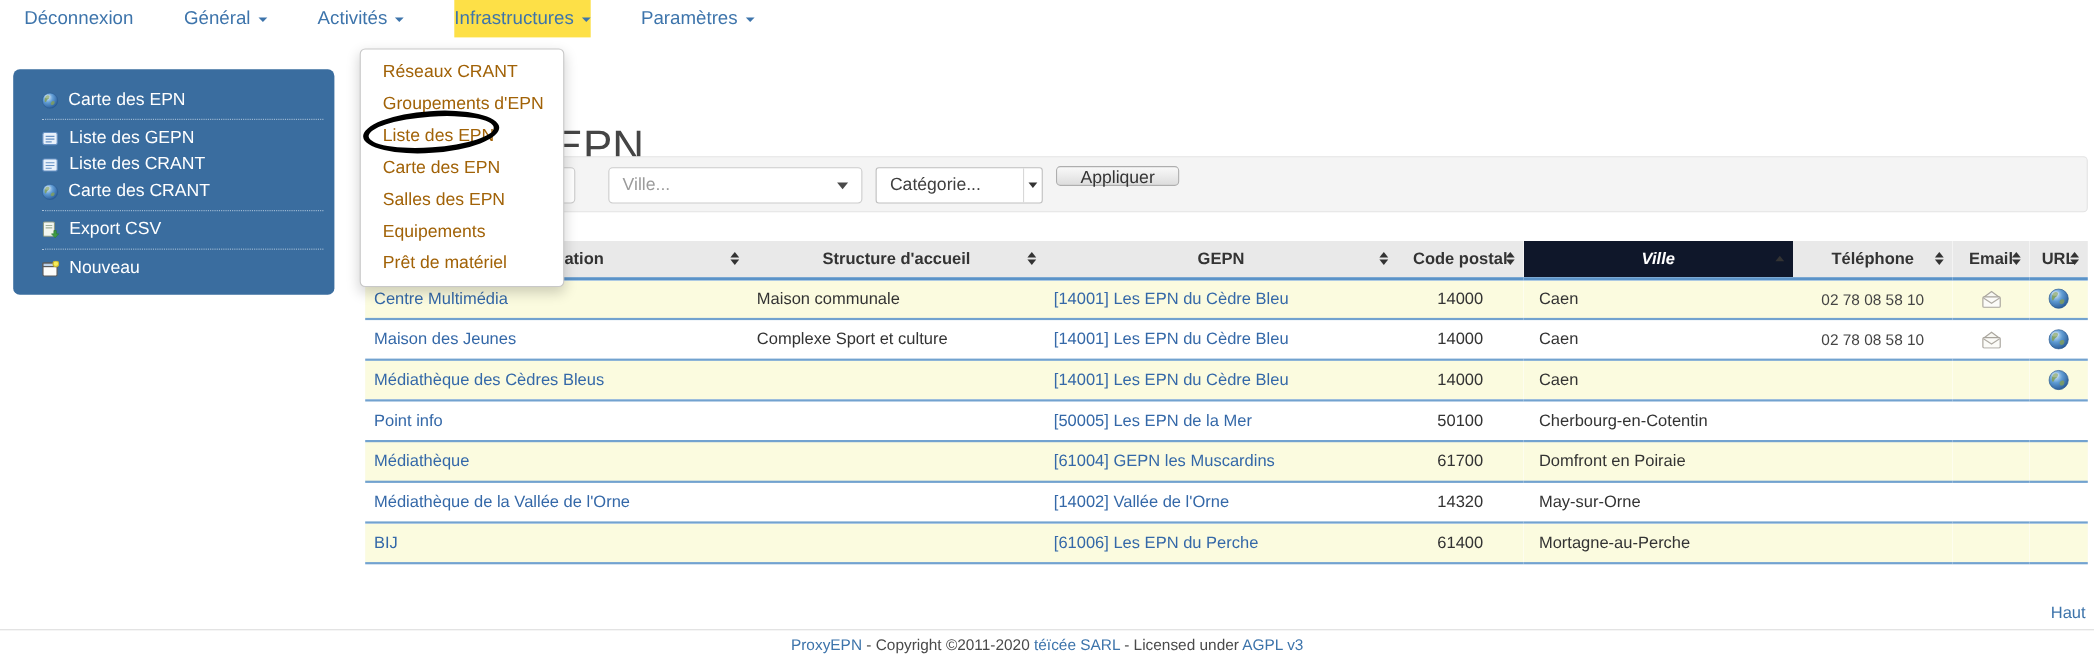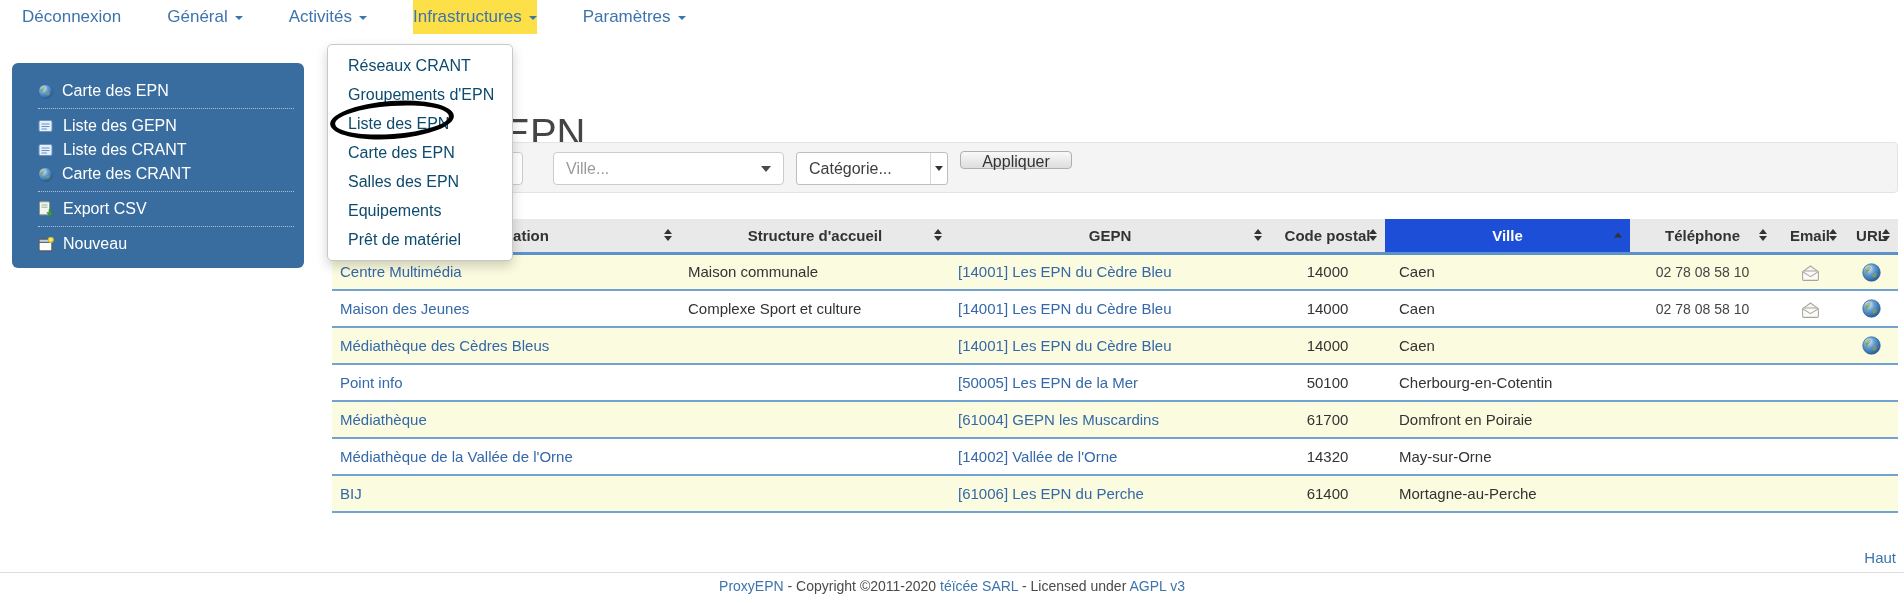--- a/index.html
+++ b/index.html
@@ -56,21 +56,21 @@
     border-radius:4px; font-size:16px; color:#333; cursor:pointer;
     font-family:"Liberation Sans",sans-serif; }
 
   
   .table-wrap { position:absolute; left:332px; top:219px; width:1566px; }
   table.epn { border-collapse:collapse; width:100%; table-layout:fixed;
     font-size:15px; color:#333; }
   thead th { height:34px; background:#e9e9e9; font-weight:bold; font-size:15px;
     position:relative; text-align:center; color:#333; cursor:pointer; }
   thead tr { border-bottom:3px solid #5b93c8; }
-  thead th.active { background:#1d4ed8; color:#ffffff; }
+  thead th.active { background:#0f172a; color:#ffffff;font-style:italic; }
   .sortwrap { position:absolute; right:8px; top:50%; transform:translateY(-50%);
     display:flex; flex-direction:column; gap:2px; }
   .tri-up { width:0;height:0;border-left:4px solid transparent;
     border-right:4px solid transparent;border-bottom:5px solid #333; }
   .tri-dn { width:0;height:0;border-left:4px solid transparent;
     border-right:4px solid transparent;border-top:5px solid #333; }
   tbody tr { border-bottom:2px solid #72a2cf; height:37px; background:#fff; }
   tbody tr.stripe { background:#fbfbdf; }
   tbody td { padding:0 4px 0 8px; overflow:hidden; white-space:nowrap; }
   td.al-center { text-align:center; padding-left:4px; }
@@ -78,21 +78,21 @@
   td.col-ville { padding-left:14px; }
   td.col-telephone { font-size:14px; color:#444; }
   a.tlink { color:#3468a8; text-decoration:none; cursor:pointer; }
   .cell-icon { display:inline-flex; vertical-align:middle; cursor:pointer; }
 
   
   .dropdown-panel { position:absolute; left:327px; top:44px; width:186px;
     background:#ffffff; border:1px solid #c8c8c8; border-radius:5px;
     box-shadow:0 5px 12px rgba(0,0,0,0.18); padding:6px 0; z-index:50; }
   .dropdown-item { height:29px; line-height:29px; padding-left:20px;
-    font-size:16px; color:#0c4a6e; white-space:nowrap; cursor:pointer; }
+    font-size:16px; color:#a16207; white-space:nowrap; cursor:pointer; }
 
   
   .circle-annotation { position:absolute; left:330px; top:101px; width:124px;
     height:38px; border:5px solid #000; border-radius:50%;
     transform:rotate(-4deg); z-index:60; pointer-events:none; }
 
   
   .haut-link { position:absolute; right:8px; top:549px; font-size:15px;
     color:#3d74ab; text-decoration:none; cursor:pointer; }
   .footer-divider { position:absolute; left:0; right:0; top:572px;

